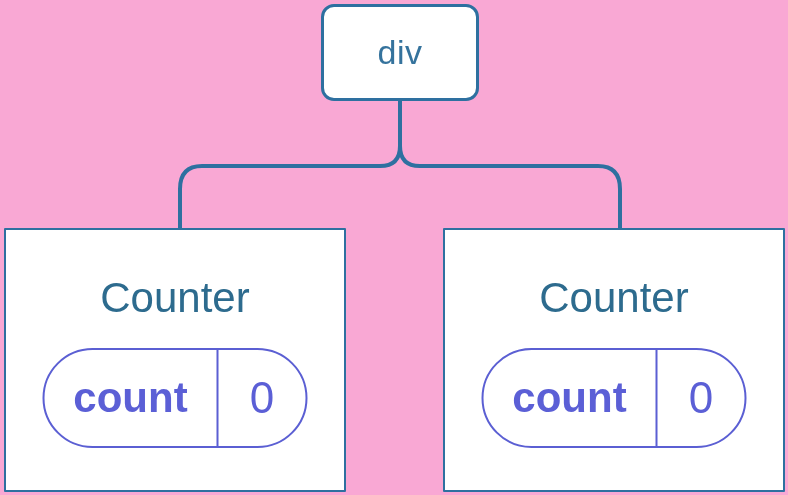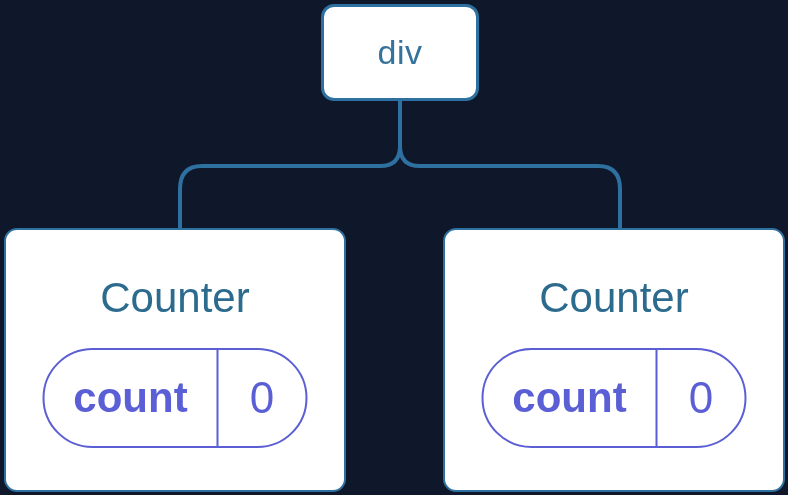--- a/index.html
+++ b/index.html
@@ -4,21 +4,21 @@
 <style>
   html, body {
     margin: 0;
     padding: 0;
     background: #4C6973;
   }
   .canvas {
     position: relative;
     width: 788px;
     height: 495px;
-    background: #0f172a;
+    background: #f9a8d4;
     font-family: "Liberation Sans", sans-serif;
     overflow: hidden;
   }
   .connector-svg {
     position: absolute;
     left: 0;
     top: 0;
     width: 788px;
     height: 495px;
   }
@@ -49,21 +49,21 @@
     letter-spacing: 0.5px;
   }
   .component-node {
     position: absolute;
     top: 228px;
     width: 342px;
     height: 264px;
     box-sizing: border-box;
     background: #FFFFFF;
     border: 2.5px solid #2E70A0;
-    border-radius: 13px;
+    border-radius: 1px;
   }
   .component-node.left  { left: 4px; }
   .component-node.right { left: 443px; }
   .component-title {
     position: absolute;
     top: 40px;
     left: 0;
     width: 100%;
     text-align: center;
     line-height: 56px;

